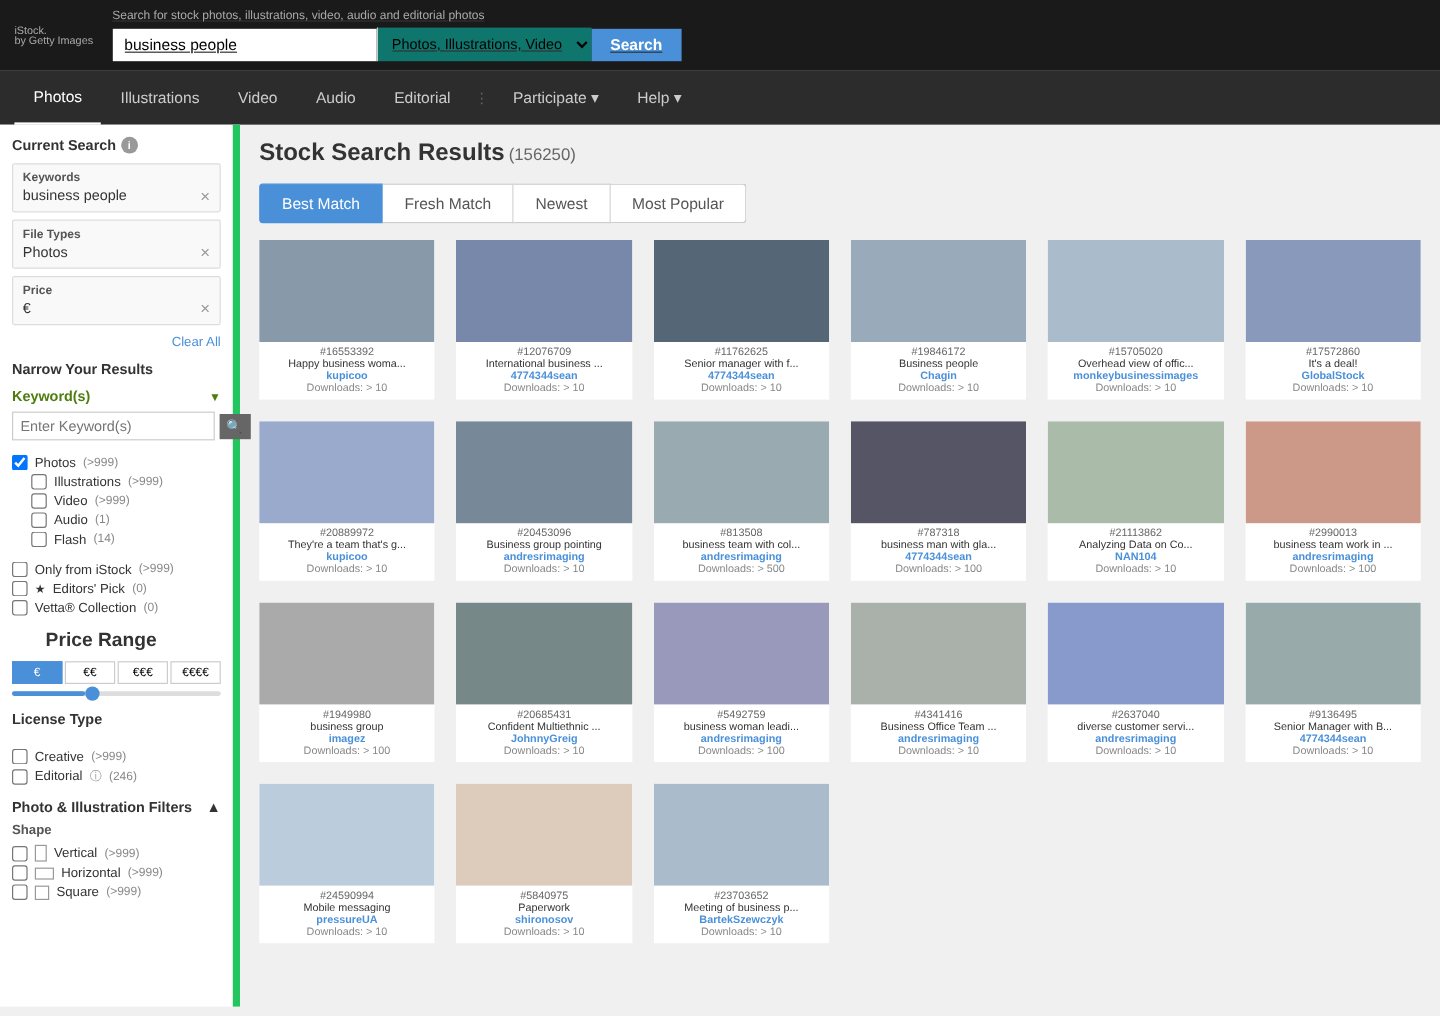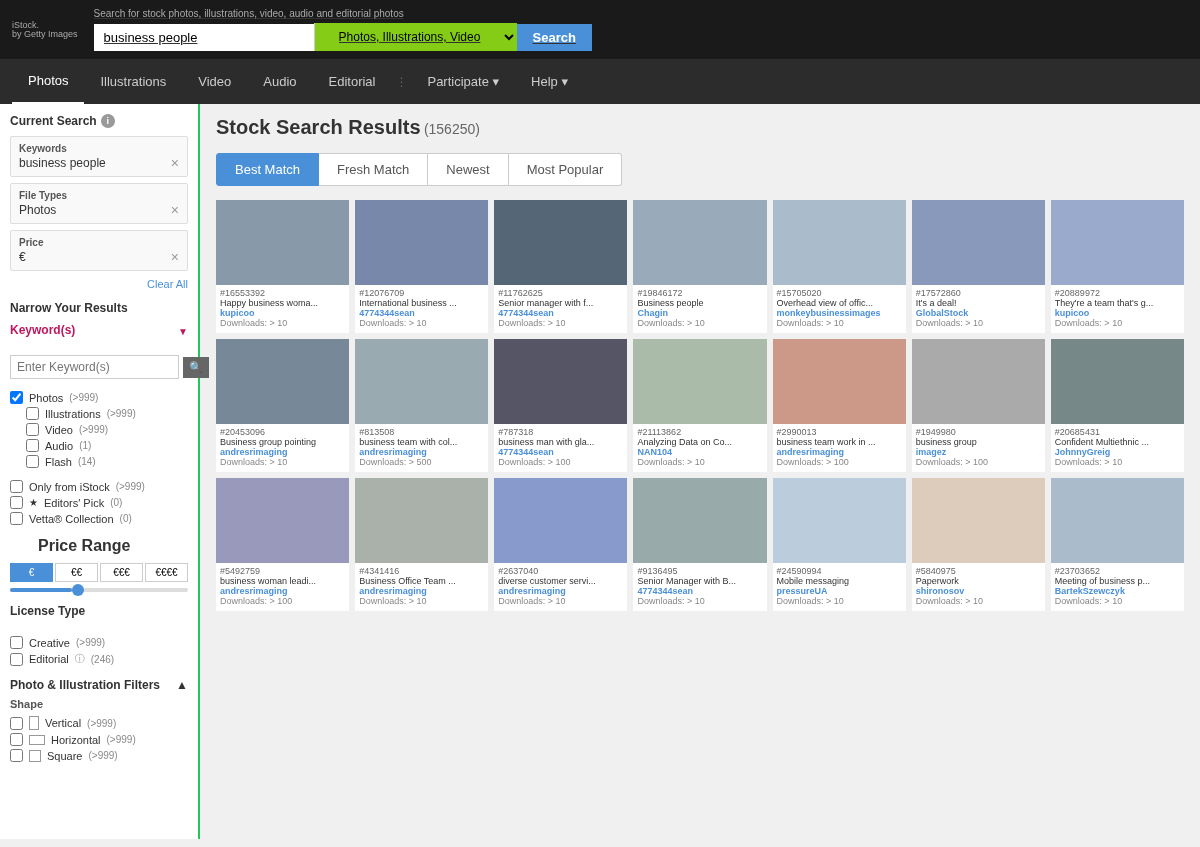--- a/index.html
+++ b/index.html
@@ -6,46 +6,46 @@
     body { font-family: Arial, sans-serif; font-size: 12px; background: #f0f0f0; color: #333; }
 
     
     .header { background: #1a1a1a; padding: 8px 12px; display: flex; align-items: center; gap: 16px; }
     .logo { color: white; font-size: 22px; font-weight: bold; font-style: italic; line-height: 1; }
     .logo span { display: block; font-size: 9px; font-weight: normal; font-style: normal; color: #aaa; }
     .header-search-area { flex: 1; display: flex; flex-direction: column; text-decoration: underline; }
     .header-hint { color: #aaa; font-size: 10px; margin-bottom: 4px; }
     .header-search-row { display: flex; align-items: center; }
     .search-input-header { border: none; padding: 6px 10px; font-size: 13px; width: 220px; outline: none; }
-    .search-type-select { padding: 6px 20px; font-size: 12px; border: none; border-left: 1px solid #ccc; background: #84cc16; cursor: pointer; }
+    .search-type-select { padding: 6px 8px; font-size: 12px; border: none; border-left: 1px solid #ccc; background: #0f766e; cursor: pointer; }
     .search-btn { background: #4a90d9; color: white; border: none; padding: 6px 16px; font-size: 13px; font-weight: bold; cursor: pointer; }
 
     
     .nav { background: #2c2c2c; display: flex; align-items: center; padding: 0 12px; }
     .nav-item { color: #ccc; padding: 14px 16px; cursor: pointer; font-size: 13px; text-decoration: none; display: inline-block; }
     .nav-item.active { color: white; border-bottom: 2px solid white; }
     .nav-separator { color: #666; padding: 0 4px; }
     .nav-dropdown { color: #ccc; padding: 14px 16px; cursor: pointer; font-size: 13px; }
 
     
     .main { display: flex; background: #f0f0f0; min-height: calc(847px - 112px); }
 
     
-    .sidebar { width: 200px; min-width: 200px; background: white; padding: 10px; border-right: 2px solid #22c55e; }
+    .sidebar { width: 200px; min-width: 200px; background: white; padding: 10px; border-right: 6px solid #22c55e; }
     .current-search-header { font-size: 12px; font-weight: bold; color: #333; margin-bottom: 8px; display: flex; align-items: center; gap: 4px; }
     .info-icon { display: inline-block; width: 14px; height: 14px; border-radius: 50%; background: #999; color: white; font-size: 9px; text-align: center; line-height: 14px; }
     .search-tag-section { background: #f9f9f9; border: 1px solid #ddd; border-radius: 2px; padding: 6px 8px; margin-bottom: 6px; }
     .tag-label { font-size: 10px; font-weight: bold; color: #555; margin-bottom: 2px; }
     .tag-value { font-size: 12px; color: #333; display: flex; align-items: center; justify-content: space-between; }
     .tag-remove { color: #999; cursor: pointer; font-size: 14px; line-height: 1; }
     .clear-all { text-align: right; margin-bottom: 10px; }
     .clear-all a { color: #4a90d9; font-size: 11px; cursor: pointer; text-decoration: none; margin-top: 23px; }
 
     .sidebar-section { margin-bottom: 12px; }
-    .sidebar-section-title { font-size: 12px; font-weight: bold; color: #be185d; margin-bottom: 18px; display: flex; align-items: flex-end; justify-content: space-between; cursor: pointer; }
+    .sidebar-section-title { font-size: 12px; font-weight: bold; color: #4d7c0f; margin-bottom: 6px; display: flex; align-items: flex-end; justify-content: space-between; cursor: pointer; }
     .sidebar-section-title .arrow { font-size: 10px; }
     .keyword-input-row { display: flex; align-items: center; gap: 4px; margin-bottom: 8px; }
     .keyword-input { border: 1px solid #ccc; padding: 4px 6px; font-size: 12px; flex: 1; outline: none; }
     .keyword-search-btn { background: #666; border: none; color: white; padding: 4px 6px; cursor: pointer; font-size: 11px; }
     .checkbox-item { display: flex; align-items: center; gap: 6px; margin-bottom: 3px; font-size: 11px; }
     .checkbox-item input { cursor: pointer; }
     .checkbox-item label { cursor: pointer; color: #333; }
     .checkbox-count { color: #888; font-size: 10px; }
     .checkbox-sub { padding-left: 16px; }
 
@@ -77,21 +77,21 @@
     .results-count { color: #666; font-size: 14px; }
 
     .sort-tabs { display: flex; margin-bottom: 14px; }
     .sort-tab { padding: 8px 18px; border: 1px solid #ccc; background: white; font-size: 13px; cursor: pointer; color: #555; }
     .sort-tab:first-child { border-radius: 3px 0 0 3px; }
     .sort-tab:last-child { border-radius: 0 3px 3px 0; }
     .sort-tab.active { background: #4a90d9; color: white; border-color: #4a90d9; }
     .sort-tab + .sort-tab { border-left: none; }
 
     
-    .image-grid { display: grid; grid-template-columns: repeat(7, 1fr); gap: 6px; }
+    .image-grid { display: grid; grid-template-columns: repeat(6, 1fr); gap: 18px; text-align: center; }
     .image-item { background: white; overflow: hidden; }
     .image-info { padding: 3px 4px 5px; }
     .image-id { color: #666; font-size: 9px; }
     .image-desc { color: #333; font-size: 9px; white-space: nowrap; overflow: hidden; text-overflow: ellipsis; }
     .image-author { color: #4a90d9; font-size: 9px; font-weight: bold; }
     .image-downloads { color: #888; font-size: 9px; }
 
     
     .img-placeholder { width: 100%; height: 85px; display: flex; align-items: center; justify-content: center; font-size: 8px; color: white; font-weight: bold; }
   </style>

